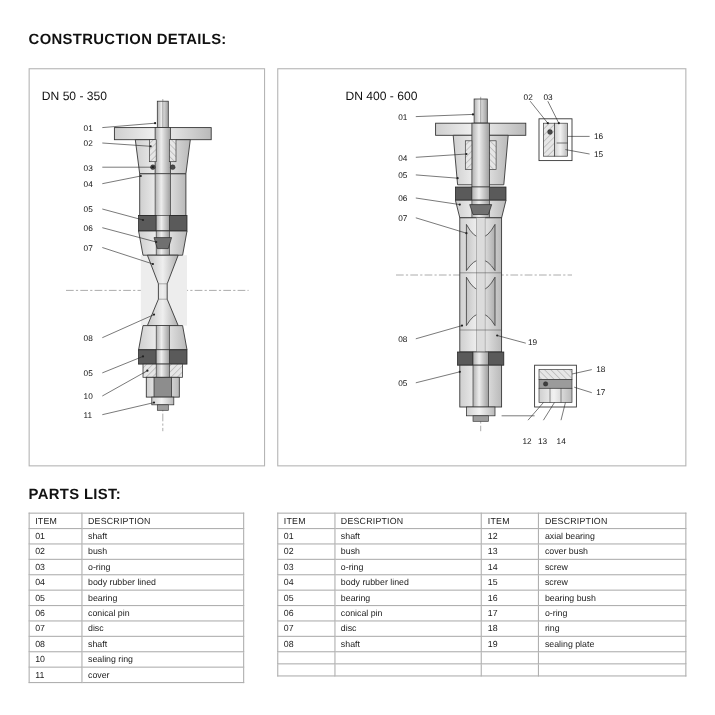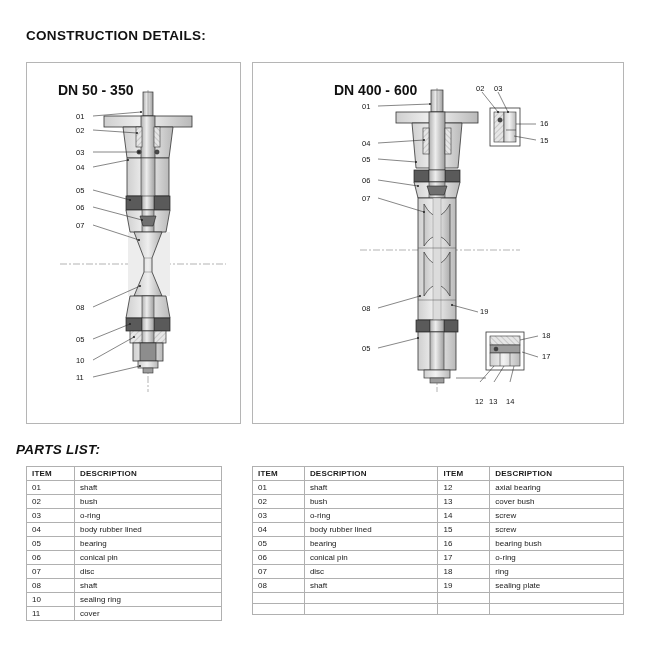--- a/index.html
+++ b/index.html
@@ -21,38 +21,37 @@
     width: 568px; height: 650px;
   }
   .section-title {
     position: absolute;
     font-size: 13.5px;
     font-weight: bold;
     letter-spacing: 0.3px;
     color: #111;
   }
   #title-construction { left: 26px; top: 28px; }
-  #title-parts { left: 16px; top: 442px; font-style: italic; }
+  #title-parts { left: 26px; top: 442px; }
 
   
   .frame {
     position: absolute;
     border: 1px solid #b5b5b5;
     background: #ffffff;
     box-sizing: border-box;
   }
   #frame-left { left: 26px; top: 62px; width: 215px; height: 362px; }
   #frame-right { left: 252px; top: 62px; width: 372px; height: 362px; }
 
   .dn-label {
     position: absolute;
-    font-size: 14px;
-    font-weight: bold;
+    font-size: 11px;
+    font-weight: normal;
     color: #111;
-    margin-left: 20px;
   }
   #dn-left { left: 38px; top: 82px; }
   #dn-right { left: 314px; top: 82px; }
 
   .callout {
     position: absolute;
     font-size: 7.5px;
     color: #111;
     font-family: "Liberation Sans", sans-serif;
     line-height: 1;
@@ -76,21 +75,21 @@
   .parts-table th, .parts-table td {
     border: 1px solid #b0b0b0;
     padding: 2px 5px;
     text-align: left;
     font-weight: normal;
     color: #1a1a1a;
     height: 11px;
     box-sizing: border-box;
   }
   .parts-table th {
-    font-weight: bold;
+    font-weight: normal;
     font-size: 8px;
     letter-spacing: 0.2px;
   }
   #table-left { left: 26px; top: 466px; width: 196px; }
   #table-left .col-item { width: 48px; }
   #table-right { left: 252px; top: 466px; width: 372px; }
   #table-right .col-item { width: 52px; }
   #table-right .col-desc { width: 134px; }
 </style>
 </head>

